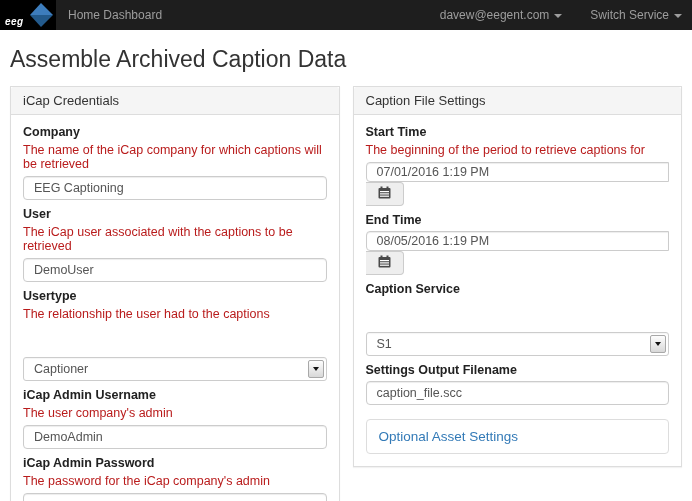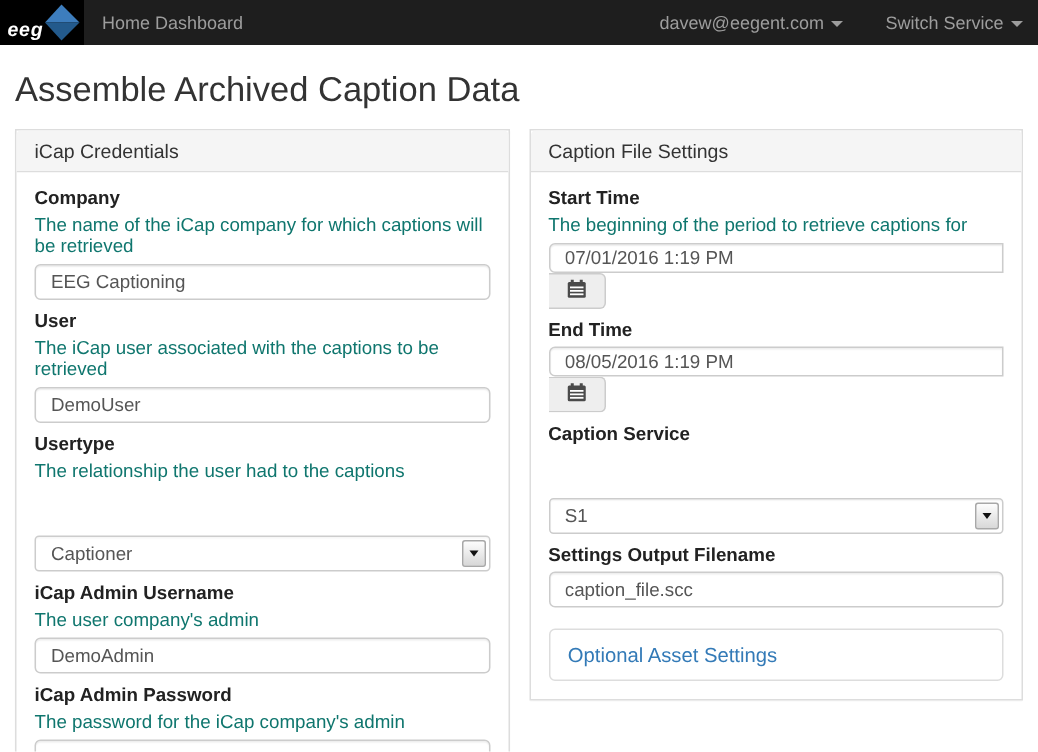--- a/index.html
+++ b/index.html
@@ -3,21 +3,21 @@
 <meta charset="utf-8">
 <style>
   * { margin:0; padding:0; box-sizing:border-box; }
   html,body { width:692px; height:501px; overflow:hidden; background:#fff;
     font-family:"Liberation Sans", sans-serif; color:#333; font-size:13px; }
 
   
   .navbar { height:30px; background:#1e1e1e; display:flex; align-items:center; }
   .brand { position:relative; width:56px; height:30px; background:#000; flex:0 0 auto; }
   .brand-text { position:absolute; left:5px; bottom:3px; color:#fff; font-weight:bold;
-    font-style:italic; font-size:13px; letter-spacing:0.5px; z-index:2; }
+    font-style:italic; font-size:10px; letter-spacing:0.5px; z-index:2; }
   .brand-logo { position:absolute; right:1px; top:1px; }
   .nav-link { color:#9d9d9d; font-size:12px; text-decoration:none; cursor:pointer; }
   .nav-home { margin-left:12px; }
   .nav-right { margin-left:auto; display:flex; align-items:center; gap:28px; padding-right:10px; }
   .caret { display:inline-block; width:0; height:0; border-left:4px solid transparent;
     border-right:4px solid transparent; border-top:4px solid #9d9d9d; margin-left:5px;
     vertical-align:middle; }
 
   
   .container { padding:0 10px; }
@@ -28,21 +28,21 @@
   .panel { border:1px solid #ddd; border-radius:0; background:#fff;
     box-shadow:0 1px 1px rgba(0,0,0,.05); }
   .panel-heading { background:#f5f5f5; border-bottom:1px solid #ddd; padding:6px 12px;
     font-size:13px; color:#333; border-radius:3px 3px 0 0; line-height:15px; }
   .panel-body { padding:10px 12px 12px; }
 
   .form-group { margin-bottom:7px; }
   .form-group:last-child { margin-bottom:2px; }
   .ctl-label { display:block; font-weight:bold; font-size:12.5px; line-height:14px;
     margin-bottom:4px; color:#222; }
-  .help { color:#0f766e; font-size:12.5px; line-height:14px; margin-bottom:5px; }
+  .help { color:#b91c1c; font-size:12.5px; line-height:14px; margin-bottom:5px; }
 
   .form-control { display:block; width:100%; height:24px; padding:2px 10px; font-size:12.5px;
     color:#555; background:#fff; border:1px solid #ccc; border-radius:4px;
     box-shadow:inset 0 1px 1px rgba(0,0,0,.075); font-family:"Liberation Sans", sans-serif; }
 
   .input-group { display:flex;flex-direction:column; }
   .input-group .form-control { flex:1; border-radius:4px 0 0 4px; }
   .addon-btn { width:38px; height:24px; background:#eee; border:1px solid #ccc; border-left:none;
     border-radius:0 4px 4px 0; display:flex; align-items:center; justify-content:center;
     cursor:pointer; }

